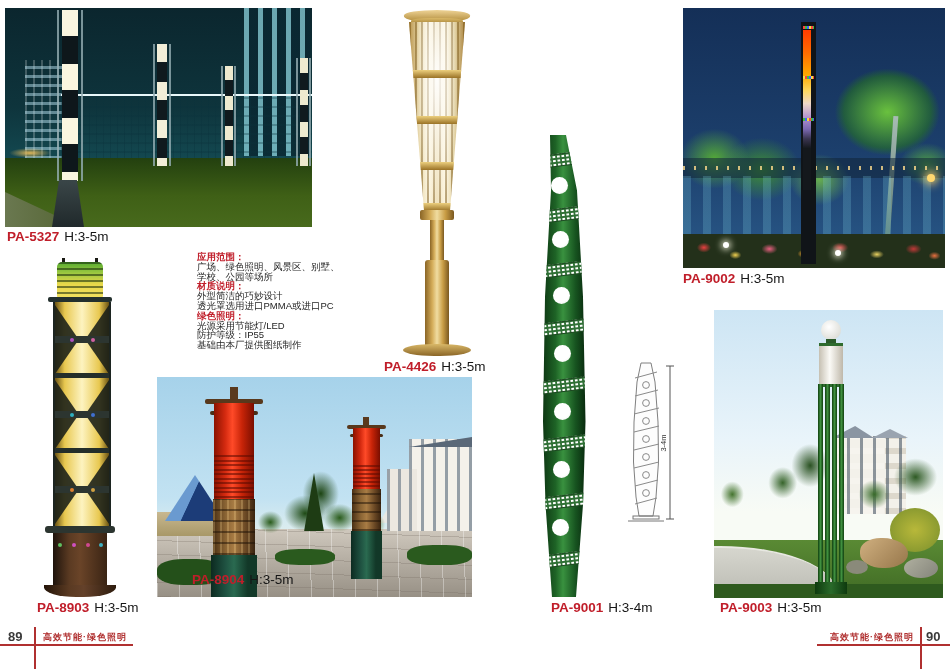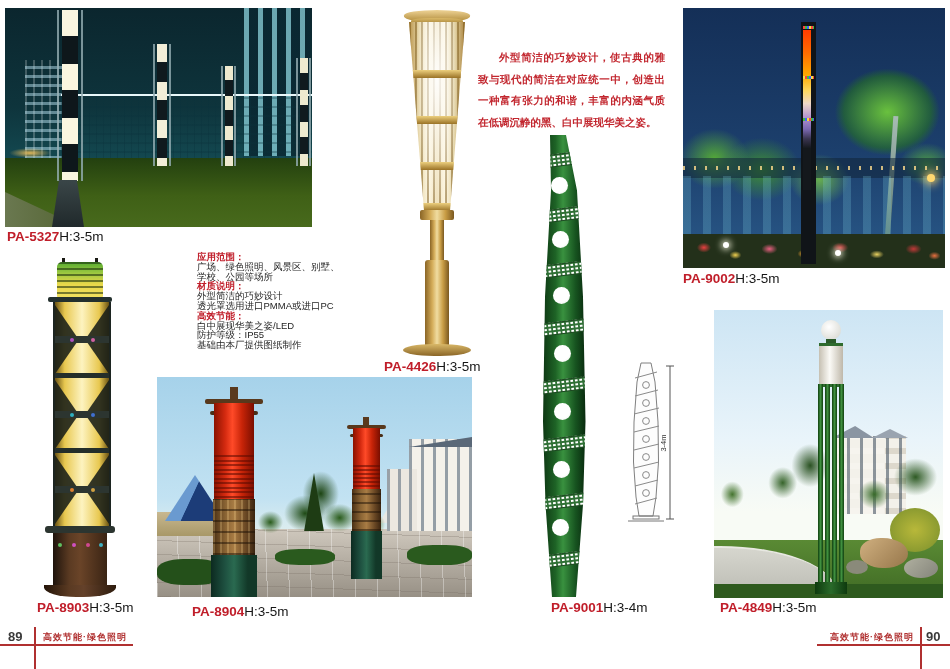--- a/index.html
+++ b/index.html
@@ -1,21 +1,21 @@
 <!DOCTYPE html>
 <html><head>
 <meta charset="utf-8">
 <style>
   html,body{margin:0;padding:0;background:#fff;}
   #canvas{position:relative;width:950px;height:669px;background:#ffffff;overflow:hidden;
           font-family:"Liberation Sans",sans-serif;}
   .abs{position:absolute;}
   .photo{position:absolute;overflow:hidden;}
   .plabel{position:absolute;font-size:13.5px;font-weight:bold;color:#c01e2a;white-space:nowrap;}
-  .plabel .ht{color:#161616;font-weight:normal;}
+  .plabel .ht{color:#161616;font-weight:normal;margin-left:5px;}
 
   
   #intro{position:absolute;left:478px;top:47px;width:187px;font-size:10.5px;line-height:21.5px;
          font-weight:bold;color:#c2262e;text-align:justify;text-indent:2em;}
 
   
   #specs{position:absolute;left:197px;top:252px;width:188px;font-size:9.5px;line-height:9.8px;color:#252525;}
   #specs div{white-space:nowrap;}
   #specs .sh{color:#c01e2a;font-weight:bold;}
 
@@ -105,21 +105,20 @@
     </div>
     <div class="abs gold" style="left:38px;top:200px;width:34px;height:10px;border-radius:2px;"></div>
     <div class="abs gold" style="left:48px;top:210px;width:14px;height:40px;"></div>
     <div class="abs gold" style="left:43px;top:250px;width:24px;height:88px;border-radius:3px 3px 0 0;"></div>
     <div class="abs" style="left:21px;top:334px;width:68px;height:12px;border-radius:50%/55%;background:linear-gradient(180deg,#d9b868,#8a6526);"></div>
   </div>
   <div class="plabel" style="left:384px;top:359px;">
     <span>PA-4426</span><span class="ht">H:3-5m</span>
   </div>
 
-  <div id="intro">外型简洁的巧妙设计，使古典的雅致与现代的简洁在对应统一中，创造出一种富有张力的和谐，丰富的内涵气质在低调沉静的黑、白中展现华美之姿。</div>
 
   <div class="photo" id="p9002">
     <div class="abs" style="inset:0;background:linear-gradient(180deg,#142f57,#1c3f6c 55%,#2a5a8a);"></div>
     <div class="abs" style="inset:0;background-image:
       radial-gradient(70px 58px at 78% 40%,rgba(110,200,60,.95),rgba(40,120,30,.55) 62%,transparent 75%),
       radial-gradient(46px 40px at 12% 58%,rgba(90,180,50,.9),transparent 75%),
       radial-gradient(52px 42px at 30% 62%,rgba(70,160,40,.85),transparent 75%),
       radial-gradient(40px 34px at 52% 66%,rgba(120,200,70,.8),transparent 75%),
       radial-gradient(36px 28px at 93% 60%,rgba(90,180,60,.8),transparent 75%);"></div>
     <div class="abs" style="left:206px;top:108px;width:5px;height:125px;background:linear-gradient(180deg,#a8bcb4,#5a7a72);transform:rotate(4deg);"></div>
@@ -144,22 +143,22 @@
     <span>PA-9002</span><span class="ht">H:3-5m</span>
   </div>
 
   <div id="specs">
     <div class="sh">应用范围：</div>
     <div>广场、绿色照明、风景区、别墅、</div>
     <div>学校、公园等场所</div>
     <div class="sh">材质说明：</div>
     <div>外型简洁的巧妙设计</div>
     <div>透光罩选用进口PMMA或进口PC</div>
-    <div class="sh">高效节能：</div>
-    <div>白中展现华美之姿/LED</div>
+    <div class="sh">绿色照明：</div>
+    <div>光源采用节能灯/LED</div>
     <div>防护等级：IP55</div>
     <div>基础由本厂提供图纸制作</div>
   </div>
 
   <div class="abs" id="p8903">
     <div class="abs" style="left:47px;top:0;width:3px;height:6px;background:#1a1a14;"></div>
     <div class="abs" style="left:80px;top:0;width:3px;height:6px;background:#1a1a14;"></div>
     <div class="abs" style="left:42px;top:4px;width:46px;height:36px;border-radius:5px 5px 2px 2px;
          background-image:repeating-linear-gradient(180deg,rgba(20,40,10,.55) 0 2px,transparent 2px 6px),linear-gradient(180deg,#55aa30 0%,#9ac840 30%,#e8d84a 62%,#f0e060 100%);"></div>
     <div class="abs" style="left:33px;top:39px;width:64px;height:5px;border-radius:2px;background:#23302e;"></div>
@@ -238,21 +237,21 @@
     <div class="abs" style="left:196px;top:40px;width:27px;height:162px;">
       <div class="abs" style="left:10px;top:0;width:6px;height:10px;background:#5a3a1e;"></div>
       <div class="abs" style="left:-6px;top:8px;width:39px;height:4px;border-radius:2px;background:#58381c;"></div>
       <div class="abs" style="left:-3px;top:17px;width:33px;height:3px;border-radius:2px;background:#4a2f18;"></div>
       <div class="abs" style="left:0;top:11px;width:27px;height:61px;background:linear-gradient(90deg,#8a1200,#d42a10 28%,#ff4a28 46%,#c82408 70%,#7a0e00);"></div>
       <div class="abs" style="left:0;top:48px;width:27px;height:24px;background:repeating-linear-gradient(180deg,rgba(90,10,0,.55) 0 2px,transparent 2px 4px);"></div>
       <div class="abs" style="left:-1px;top:72px;width:29px;height:42px;background-image:repeating-linear-gradient(0deg,rgba(30,18,6,.5) 0 2px,transparent 2px 9px),linear-gradient(90deg,#4a3014,#8a6434 30%,#a87c44 50%,#6a4824 78%,#3a2410);"></div>
       <div class="abs" style="left:-2px;top:114px;width:31px;height:48px;background:linear-gradient(90deg,#0c2a20,#1e5040 30%,#2a6a50 50%,#123828 80%);"></div>
     </div>
   </div>
-  <div class="plabel" style="left:160px;top:604px;padding-left:32px;">
+  <div class="plabel" style="left:160px;top:572px;padding-left:32px;">
     <span>PA-8904</span><span class="ht">H:3-5m</span>
   </div>
 
   <div class="abs" id="p9001">
     <div class="pole">
       <div class="gband" style="top:18px;"></div>
       <div class="gband" style="top:73px;"></div>
       <div class="gband" style="top:128px;"></div>
       <div class="gband" style="top:186px;"></div>
       <div class="gband" style="top:244px;"></div>
@@ -330,21 +329,21 @@
     <div class="abs" style="left:105px;top:33px;width:24px;height:38px;border-top:3px solid #2e6b2e;border-bottom:3px solid #2e6b2e;background:linear-gradient(90deg,#c6c0b2,#fbfaf6 45%,#bfb8aa);"></div>
     <div class="abs" style="left:104px;top:74px;width:26px;height:198px;">
       <div class="rod" style="left:0;"></div>
       <div class="rod" style="left:7px;"></div>
       <div class="rod" style="left:14px;"></div>
       <div class="rod" style="left:21px;"></div>
     </div>
     <div class="abs" style="left:101px;top:272px;width:32px;height:12px;background:linear-gradient(90deg,#0e3a0e,#2a6a2a 50%,#0e3a0e);"></div>
   </div>
   <div class="plabel" style="left:720px;top:600px;">
-    <span>PA-4849</span><span class="ht">H:3-5m</span>
+    <span>PA-9003</span><span class="ht">H:3-5m</span>
   </div>
 
   <div class="pgnum" style="left:8px;top:629px;">89</div>
   <div class="redline-v" style="left:34px;top:627px;height:42px;"></div>
   <div class="slogan" style="left:43px;top:631px;">高效节能·绿色照明</div>
   <div class="redline-h" style="left:0;top:644px;width:133px;"></div>
 
   <div class="slogan" style="left:830px;top:631px;">高效节能·绿色照明</div>
   <div class="redline-v" style="left:920px;top:627px;height:42px;"></div>
   <div class="pgnum" style="left:926px;top:629px;">90</div>

